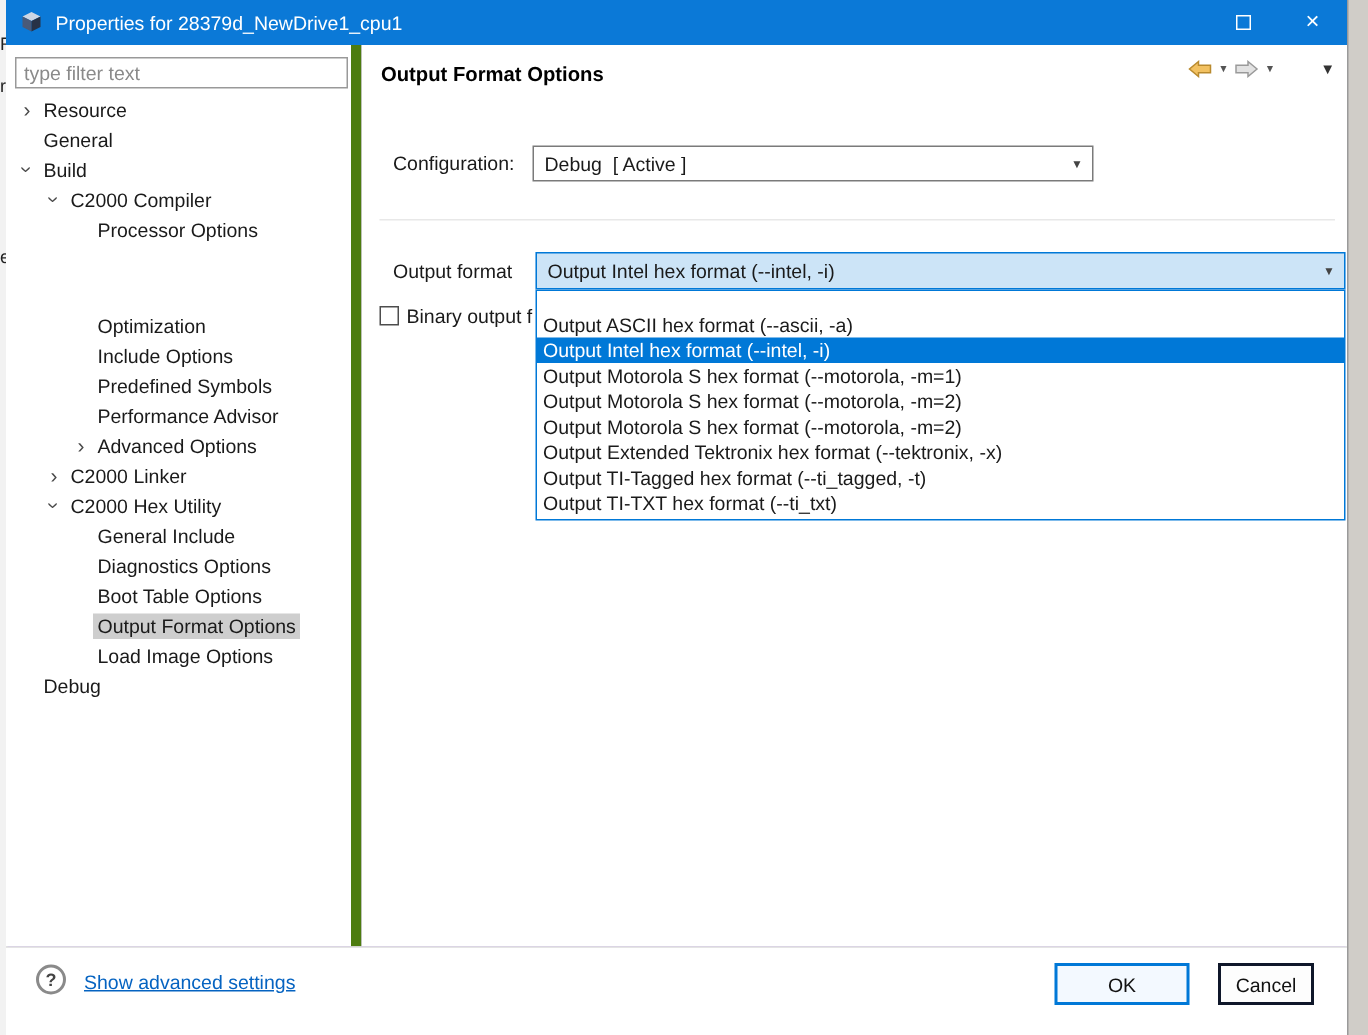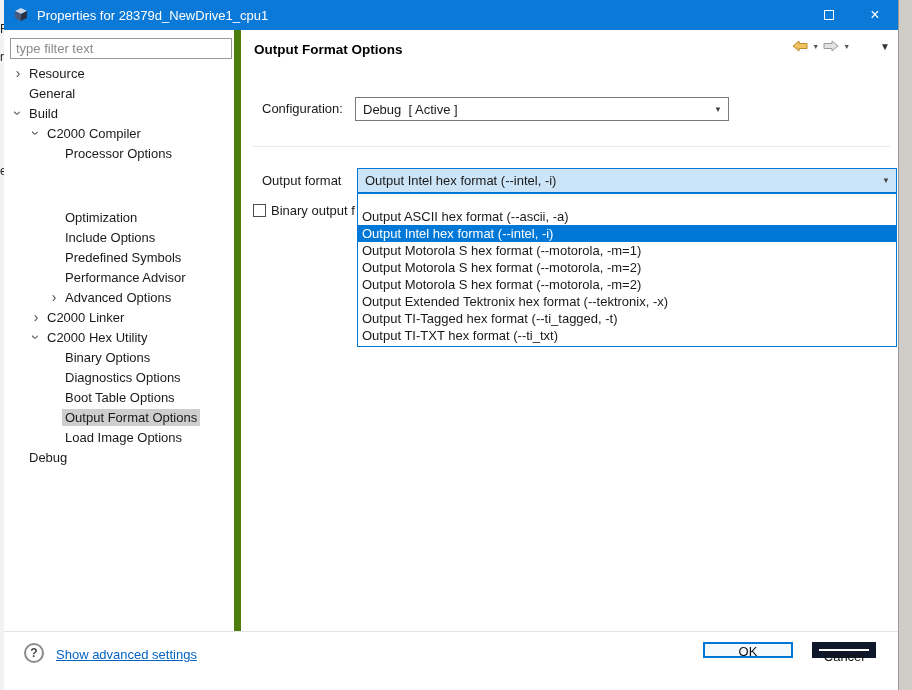--- a/index.html
+++ b/index.html
@@ -58,23 +58,23 @@
   .checkbox-box { display:inline-block; width:13px; height:13px; border:1px solid #4d4d4d; background:#fff; margin-right:5px; flex:0 0 auto; }
 
   .dd-list { position:absolute; left:116px; top:163px; width:540px; height:154px; background:#ffffff; border:1px solid var(--accent); padding-top:14px; z-index:5; overflow:hidden; }
   .dd-item { height:17px; line-height:17px; padding-left:4px; white-space:nowrap; cursor:default; }
   .dd-item.dd-selected { background:var(--accent); color:#ffffff; }
 
   
   .footer { position:absolute; left:0; top:631px; width:100%; height:59px; background:#ffffff; border-top:1px solid #e4e4e4; }
   .help-circle { position:absolute; left:20px; top:11px; width:20px; height:20px; border:2px solid #8a8a8a; border-radius:50%; display:flex; align-items:center; justify-content:center; font-size:12px; font-weight:bold; color:#444; cursor:pointer; }
   .adv-link { position:absolute; left:52px; top:15px; color:var(--link); text-decoration:underline; cursor:pointer; }
-  .btn { position:absolute; top:10px; height:16px; font-family:"Liberation Sans", sans-serif; font-size:13px; color:#111; background:#fdfdfd; }
+  .btn { position:absolute; top:10px; height:28px; font-family:"Liberation Sans", sans-serif; font-size:13px; color:#111; background:#fdfdfd; }
   .btn-ok { left:699px; width:90px; border:2px solid var(--accent); background:#f3f9ff; }
-  .btn-cancel { left:808px; width:64px; border:7px solid #0f172a; }
+  .btn-cancel { left:808px; width:64px; border:2px solid #0f172a; }
 </style>
 </head>
 <body>
 
 <div class="screen">
 
   <div class="left-strip" id="left-strip">
       <span style="top: 22px;">R</span>
       <span style="top: 50px;">ra</span>
       <span style="top: 164px;">e</span>
@@ -144,21 +144,21 @@
           <div class="tree-row" style="padding-left: 24px;">
             <span class="tree-arrow">›</span>
             <span class="tree-label">C2000 Linker</span>
           </div>
           <div class="tree-row" style="padding-left: 24px;">
             <span class="tree-arrow expanded">›</span>
             <span class="tree-label">C2000 Hex Utility</span>
           </div>
           <div class="tree-row" style="padding-left: 42px;">
             <span class="tree-arrow"></span>
-            <span class="tree-label">Binary Options</span>
+            <span class="tree-label">General Include</span>
           </div>
           <div class="tree-row" style="padding-left: 42px;">
             <span class="tree-arrow"></span>
             <span class="tree-label">Diagnostics Options</span>
           </div>
           <div class="tree-row" style="padding-left: 42px;">
             <span class="tree-arrow"></span>
             <span class="tree-label">Boot Table Options</span>
           </div>
           <div class="tree-row" style="padding-left: 42px;">

